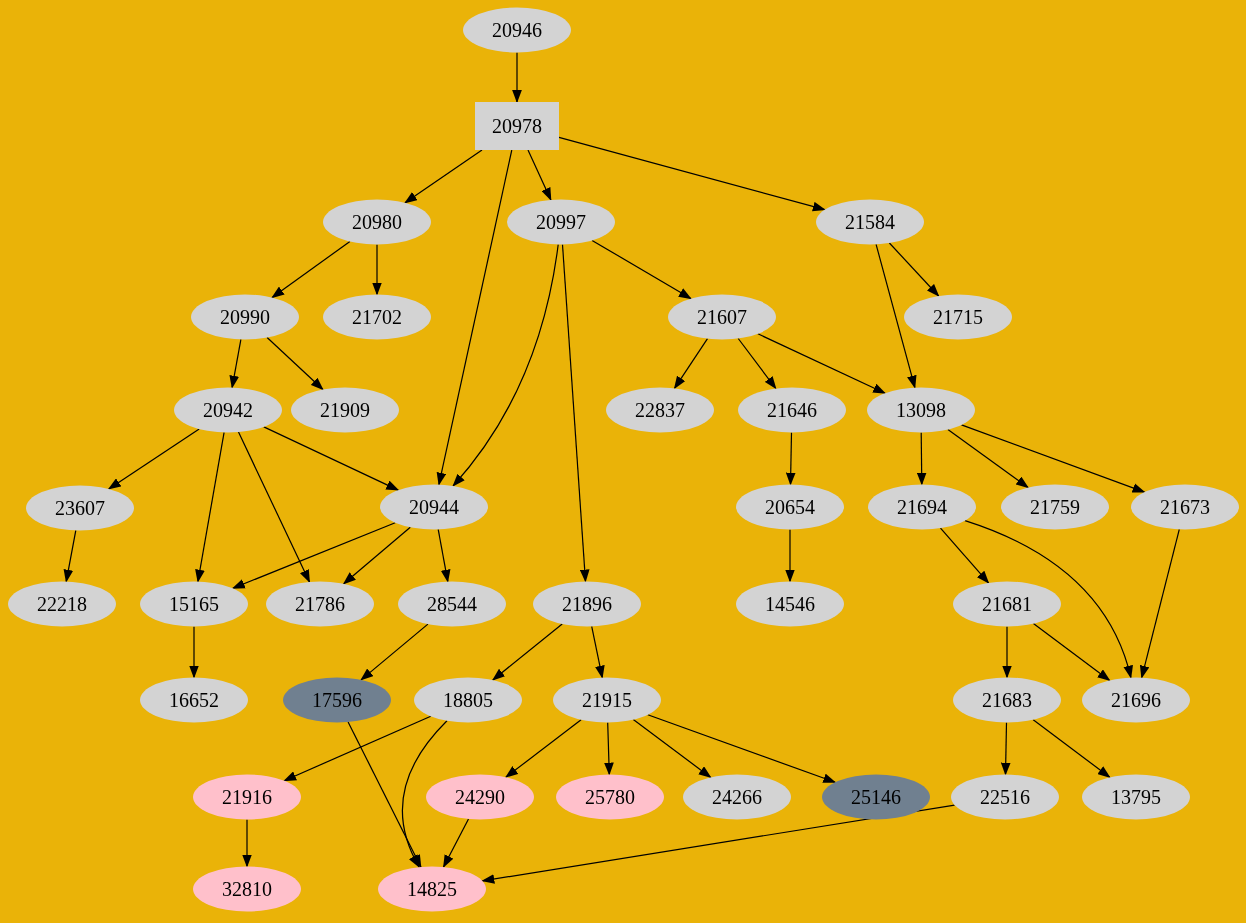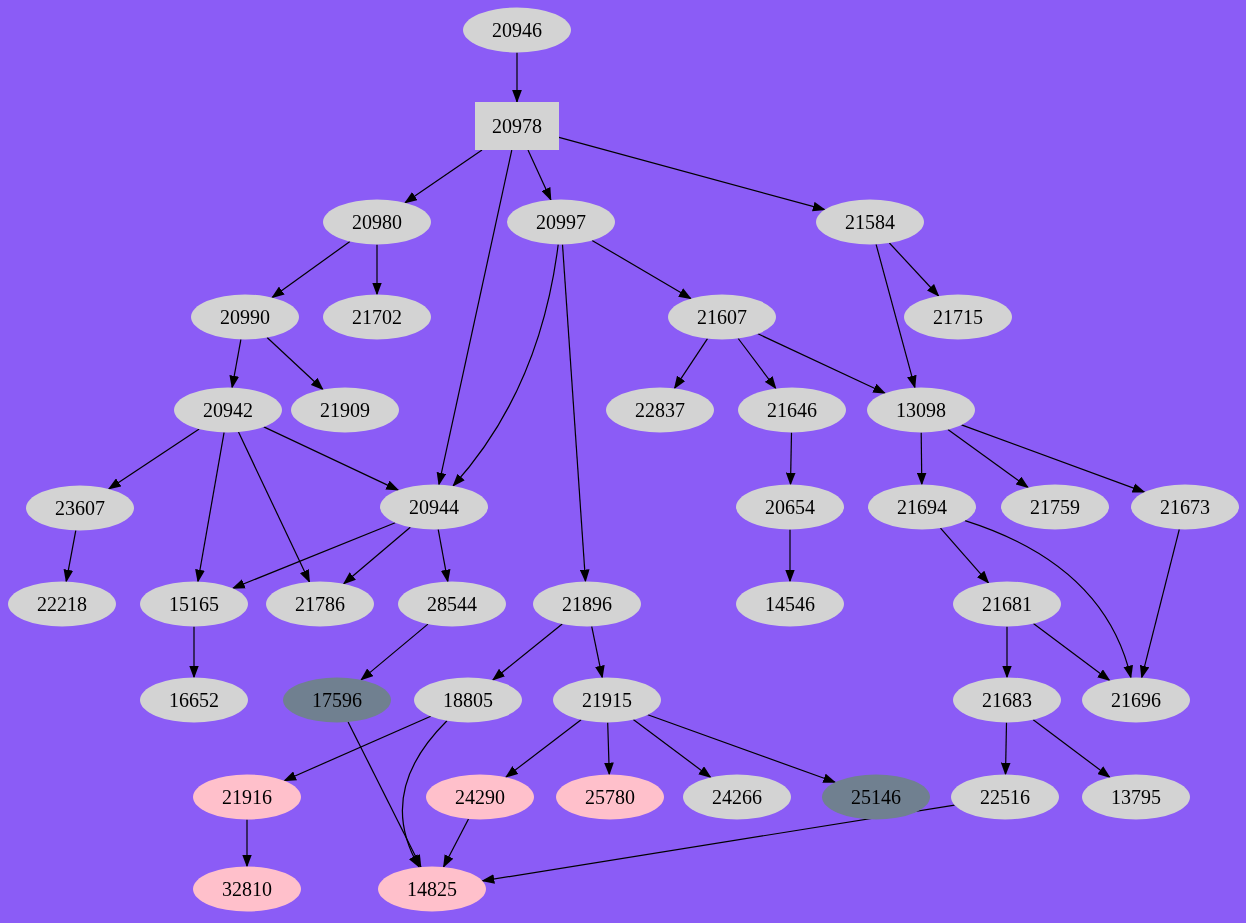--- a/index.html
+++ b/index.html
@@ -6,21 +6,21 @@
     margin: 0;
     padding: 0;
     background: #ffffff;
     width: 1246px;
     height: 923px;
     overflow: hidden;
   }
   .page {
     width: 1246px;
     height: 923px;
-    background: #8b5cf6;
+    background: #eab308;
   }
   svg text {
     font-family: "Liberation Serif", "DejaVu Serif", serif;
     font-size: 20px;
     fill: #000000;
     text-anchor: middle;
   }
   svg .edge-path {
     fill: none;
     stroke-width: 1.2px;

